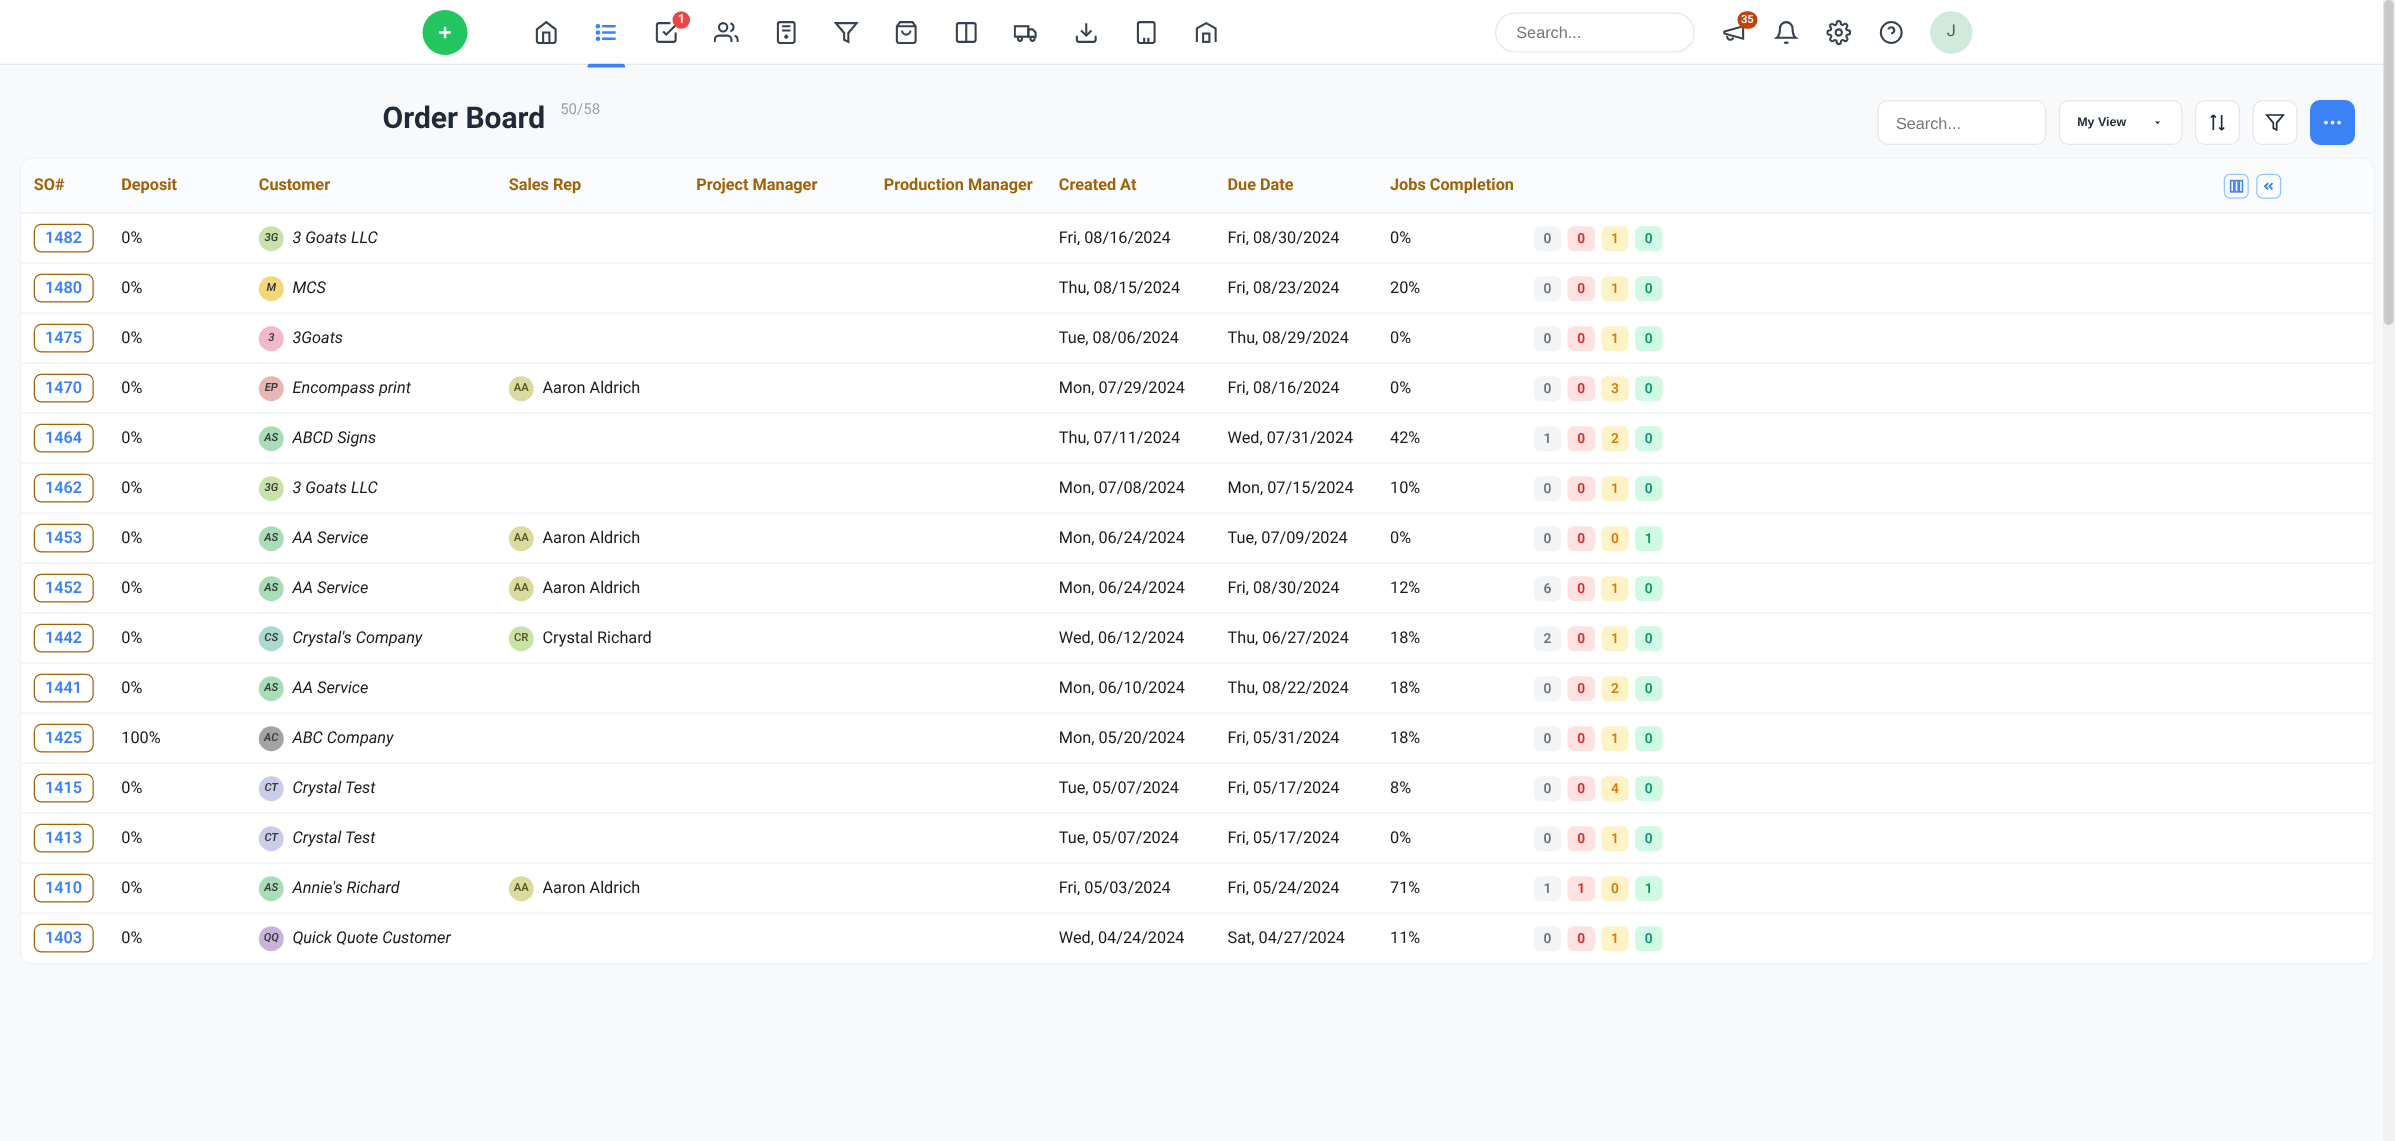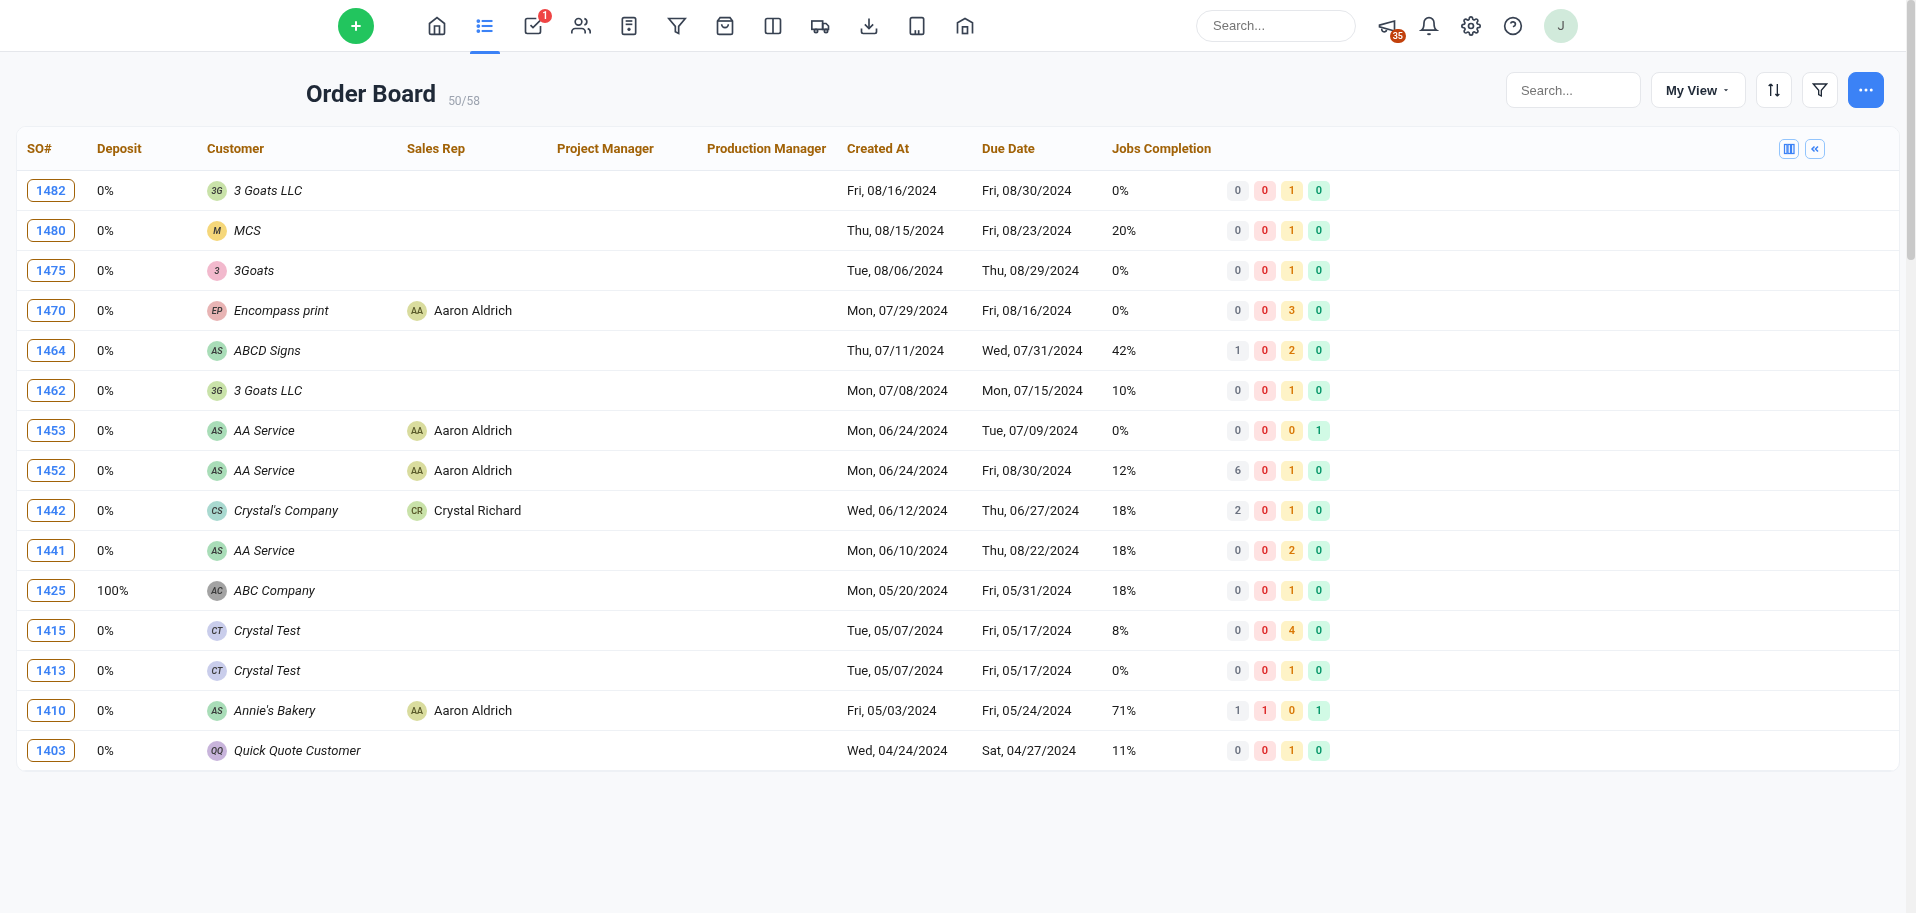--- a/index.html
+++ b/index.html
@@ -86,21 +86,20 @@
       background: #c2410c;
       color: #fff;
       font-size: 9px;
       min-width: 16px; height: 14px;
       border-radius: 7px;
       display: flex;
       align-items: center;
       justify-content: center;
       padding: 0 3px;
       font-weight: 600;
-      margin-top: 20px;
     }
     .topbar-right {
       display: flex;
       align-items: center;
       gap: 20px;
       margin-left: auto;
     }
     .search-pill {
       height: 32px;
       border: 1px solid #e5e7eb;
@@ -123,21 +122,21 @@
       cursor: pointer;
     }
 
     
     .page {
       padding: 28px 16px 0;
       margin: 0 auto;
     }
     .pagehead {
       display: flex;
-      align-items: flex-end;
+      align-items: flex-start;
       padding: 0 0 18px 290px;
       position: relative;
     }
     .title {
       font-size: 24px;
       font-weight: 700;
       color: #1f2937;
     }
     .subcount {
       font-size: 12px;
@@ -161,26 +160,26 @@
       color: #9ca3af;
       outline: none;
       background: #fff;
     }
     .btn {
       height: 36px;
       border: 1px solid #e5e7eb;
       background: #fff;
       border-radius: 8px;
       padding: 0 14px;
-      font-size: 13px;
+      font-size: 10px;
       font-weight: 600;
       color: #1f2937;
       display: flex;
       align-items: center;
-      gap: 4px;
+      gap: 20px;
       cursor: pointer;
     }
     .btn-icon {
       width: 36px;
       padding: 0;
       justify-content: center;
     }
     .btn-primary {
       background: #3b82f6;
       border-color: #3b82f6;
@@ -782,21 +781,21 @@
       <span class="schip yellow">1</span>
       <span class="schip green">0</span>
     </div>
     <div></div>
   </div>
         <div class="trow">
     <div><span class="so-chip">1410</span></div>
     <div>0%</div>
     <div class="cust">
       <span class="cavatar" style="background:#a9ddb8;color:#3b3b3b">AS</span>
-      <span>Annie's Bakery</span>
+      <span>Annie's Richard</span>
     </div>
     <div>
             <div class="sr">
         <span class="cavatar" style="background:#d9dc9e;color:#5a5a2a">AA</span>
         <span>Aaron Aldrich</span>
       </div>
           </div>
     <div></div>
     <div></div>
     <div>Fri, 05/03/2024</div>

